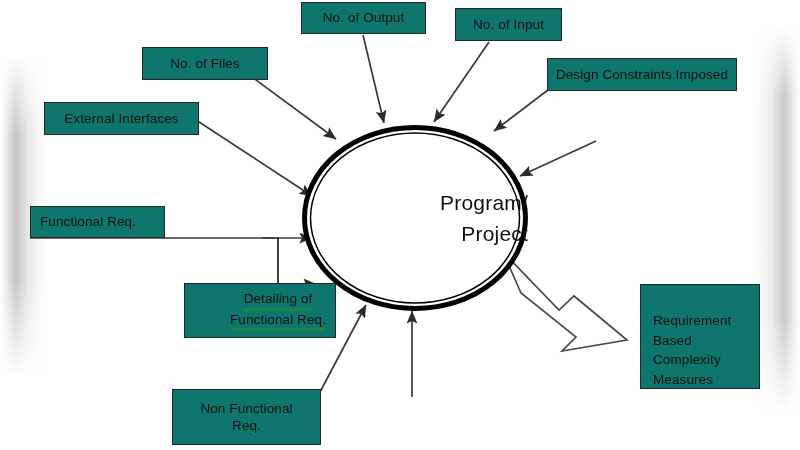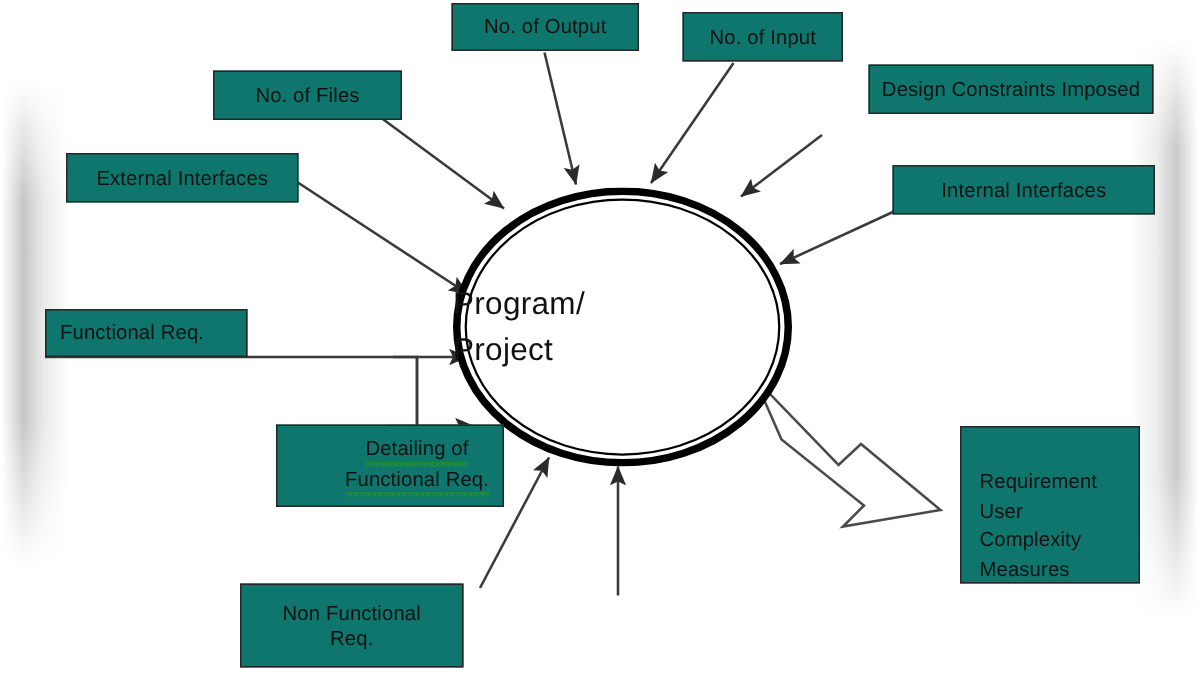--- a/index.html
+++ b/index.html
@@ -60,21 +60,21 @@
         repeating-linear-gradient(45deg,
           #1f8a3b 0 1.3px, rgba(0,0,0,0) 1.3px 2.6px);
        background-size:4px 2.6px;
        background-repeat:repeat-x;
        background-position:0 100%;
        padding-bottom:3px;}
 
   
   #hub{position:absolute;left:302px;top:125px;width:226px;height:186px;}
   #hubtext{position:absolute;left:0;top:0;width:226px;height:186px;
-           display:flex;flex-direction:column;align-items:flex-start;
+           display:flex;flex-direction:column;align-items:flex-end;
            justify-content:center;color:#111111;font-size:21px;
            line-height:1.5;letter-spacing:.2px;}
   #hubtext .hl{display:block;}
 </style>
 </head>
 <body>
 
 <div id="stage">
 
   <div class="vignette left"></div>
@@ -141,48 +141,45 @@
   </div>
 
   <div class="nbox" style="left:301px;top:2px;width:125px;height:32px;">
     <span>No. of Output</span>
   </div>
 
   <div class="nbox" style="left:443px;top:8px;width:107px;height:33px;margin-left:12px;">
     <span>No. of Input</span>
   </div>
 
-  <div class="nbox" style="left:547px;top:43px;width:190px;height:33px;margin-left:32px;">
+  <div class="nbox" style="left:547px;top:58px;width:190px;height:33px;">
     <span>Design Constraints Imposed</span>
   </div>
 
   <div class="nbox" style="left:44px;top:102px;width:155px;height:33px;text-align:right;">
     <span>External Interfaces</span>
   </div>
 
-  <div class="nbox" style="left:595px;top:110px;width:175px;height:33px;">
-    <span>Internal Interfaces</span>
-  </div>
 
   <div class="nbox leftal" style="left:30px;top:206px;width:135px;height:32px;padding-top:6px;">
     <span class="ln">Functional Req.</span>
   </div>
 
   <div class="nbox multi" style="left:184px;top:283px;width:152px;height:55px;padding-left:36px;">
     <span class="sq">Detailing of</span>
     <span class="sq">Functional Req.</span>
   </div>
 
-  <div class="nbox multi" style="left:160px;top:389px;width:149px;height:56px;">
+  <div class="nbox multi" style="left:172px;top:389px;width:149px;height:56px;">
     <span>Non Functional</span>
     <span>Req.</span>
   </div>
 
 
   <div class="nbox leftal multi" style="left:640px;top:284px;width:120px;height:105px;
        padding:26px 0 0 12px;line-height:1.45;">
     <span class="ln">Requirement</span>
-    <span class="ln">User</span>
+    <span class="ln">Based</span>
     <span class="ln">Complexity</span>
     <span class="ln">Measures</span>
   </div>
 
 </div>
 
 </body></html>

